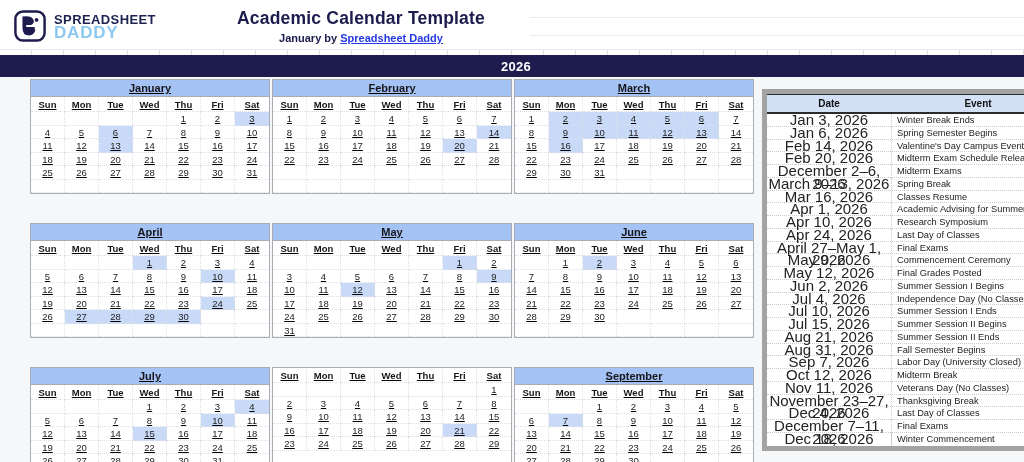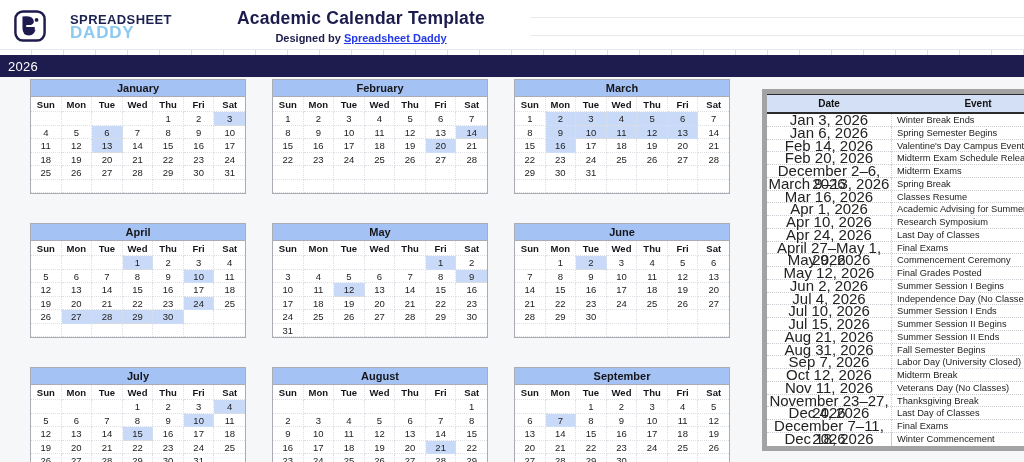--- a/index.html
+++ b/index.html
@@ -7,40 +7,40 @@
     font-family:"Liberation Sans", sans-serif; background:#fff; }
   .screen { position:relative; width:1024px; height:462px; background:#f6f7f8; }
 
   
   .header { position:absolute; top:0; left:0; width:1024px; height:55px; background:#ffffff; }
   .header::before { content:""; position:absolute; left:530px; right:0; top:0; bottom:6px;
     background:repeating-linear-gradient(180deg, transparent 0 17px, #e9eaec 17px 18px); }
   .header::after { content:""; position:absolute; left:0; right:0; bottom:0; height:5px;
     background:repeating-linear-gradient(90deg, transparent 0 31px, #dcdee1 31px 32px);
     border-top:1px solid #e9eaec; }
-  .logo { position:absolute; left:14px; top:10px; display:flex; align-items:center; gap:24px; z-index:2;justify-content:flex-end; }
+  .logo { position:absolute; left:14px; top:10px; display:flex; align-items:center; gap:8px; z-index:2;justify-content:flex-end; }
   .logo-icon { width:32px; height:32px; display:block; }
   .logo-line1 { font-size:13px; font-weight:bold; color:#1b2150; letter-spacing:.4px; line-height:14px; }
   .logo-line2 { font-size:17px; font-weight:bold; color:#8bc9f0; letter-spacing:.8px; line-height:12px; }
   .title-block { position:absolute; left:180px; top:8px; width:362px; text-align:center; z-index:2; }
   .page-title { font-size:17.5px; font-weight:bold; color:#1b1b4d; letter-spacing:.2px; }
   .subtitle { margin-top:3px; font-size:11px; font-weight:bold; color:#1b1b4d; }
   .subtitle a { color:#2438e6; text-decoration:underline; cursor:pointer; }
 
   
   .year-bar { position:absolute; top:55px; left:0; width:1024px; height:22px;
-    background:#1e1b4e; color:#fff; font-size:13px; font-weight:normal;
-    display:flex; align-items:center; padding-left:8px; letter-spacing:.3px; }
+    background:#1e1b4e; color:#fff; font-size:13px; font-weight:bold;
+    display:flex; align-items:center; padding-left:8px; letter-spacing:.3px;justify-content:center; }
 
   
   .content { position:absolute; top:77px; left:0; width:1024px; height:385px; }
 
   .cal-area { position:absolute; left:30px; top:2px; width:700px;
     display:grid; grid-template-columns:repeat(3,216px); column-gap:26px; row-gap:29px; }
-  .cal-card { width:216px; background:#fff; border:1px solid #a9adb3; }
+  .cal-card { width:240px; background:#fff; border:1px solid #a9adb3;text-decoration:underline; }
   .cal-title { height:17px; background:#a4c2f4; border-bottom:1px solid #a9adb3;
     font-size:11px; font-weight:bold; color:#16161a; text-align:center; line-height:17px; }
   .cal-grid { display:grid; grid-template-columns:repeat(7,1fr); }
   .cal-grid .wd { height:15px; line-height:15px; font-size:9.5px; font-weight:bold; color:#16161a;
     text-align:center; border-right:1px dotted #dcdfe3; border-bottom:1px dotted #dcdfe3; background:#fff; }
   .cal-grid .dc { height:13.5px; line-height:13.5px; font-size:9.5px; color:#222; text-align:center;
     border-right:1px dotted #dcdfe3; border-bottom:1px dotted #dcdfe3; background:#fff; }
   .cal-grid .wd:nth-child(7n), .cal-grid .dc:nth-child(7n) { border-right:none; }
   .cal-grid .dc.hl { background:#c9daf8; }
 
@@ -69,21 +69,21 @@
         <circle cx="24" cy="10.5" r="2" fill="#1e1b4e"></circle>
         <path d="M15 20.5 Q19 24 23.5 21 Q20 26 15 23 Z" fill="#1e1b4e"></path>
       </svg>
       <div>
         <div class="logo-line1">SPREADSHEET</div>
         <div class="logo-line2">DADDY</div>
       </div>
     </div>
     <div class="title-block">
       <div class="page-title">Academic Calendar Template</div>
-      <div class="subtitle"><span>Designed by </span><a>Spreadsheet Daddy</a></div>
+      <div class="subtitle"><span>January by </span><a>Spreadsheet Daddy</a></div>
     </div>
   </div>
 
   <div class="year-bar">
     <span>2026</span>
   </div>
 
   <div class="content">
     <div class="cal-area">
         <div class="cal-card">
@@ -451,21 +451,20 @@
             <div class="dc">26</div>
             <div class="dc">27</div>
             <div class="dc">28</div>
             <div class="dc">29</div>
             <div class="dc">30</div>
             <div class="dc">31</div>
             <div class="dc"></div>
           </div>
         </div>
         <div class="cal-card">
-          <div class="cal-title">August</div>
           <div class="cal-grid">
             <div class="wd">Sun</div>
             <div class="wd">Mon</div>
             <div class="wd">Tue</div>
             <div class="wd">Wed</div>
             <div class="wd">Thu</div>
             <div class="wd">Fri</div>
             <div class="wd">Sat</div>
             <div class="dc"></div>
             <div class="dc"></div>

